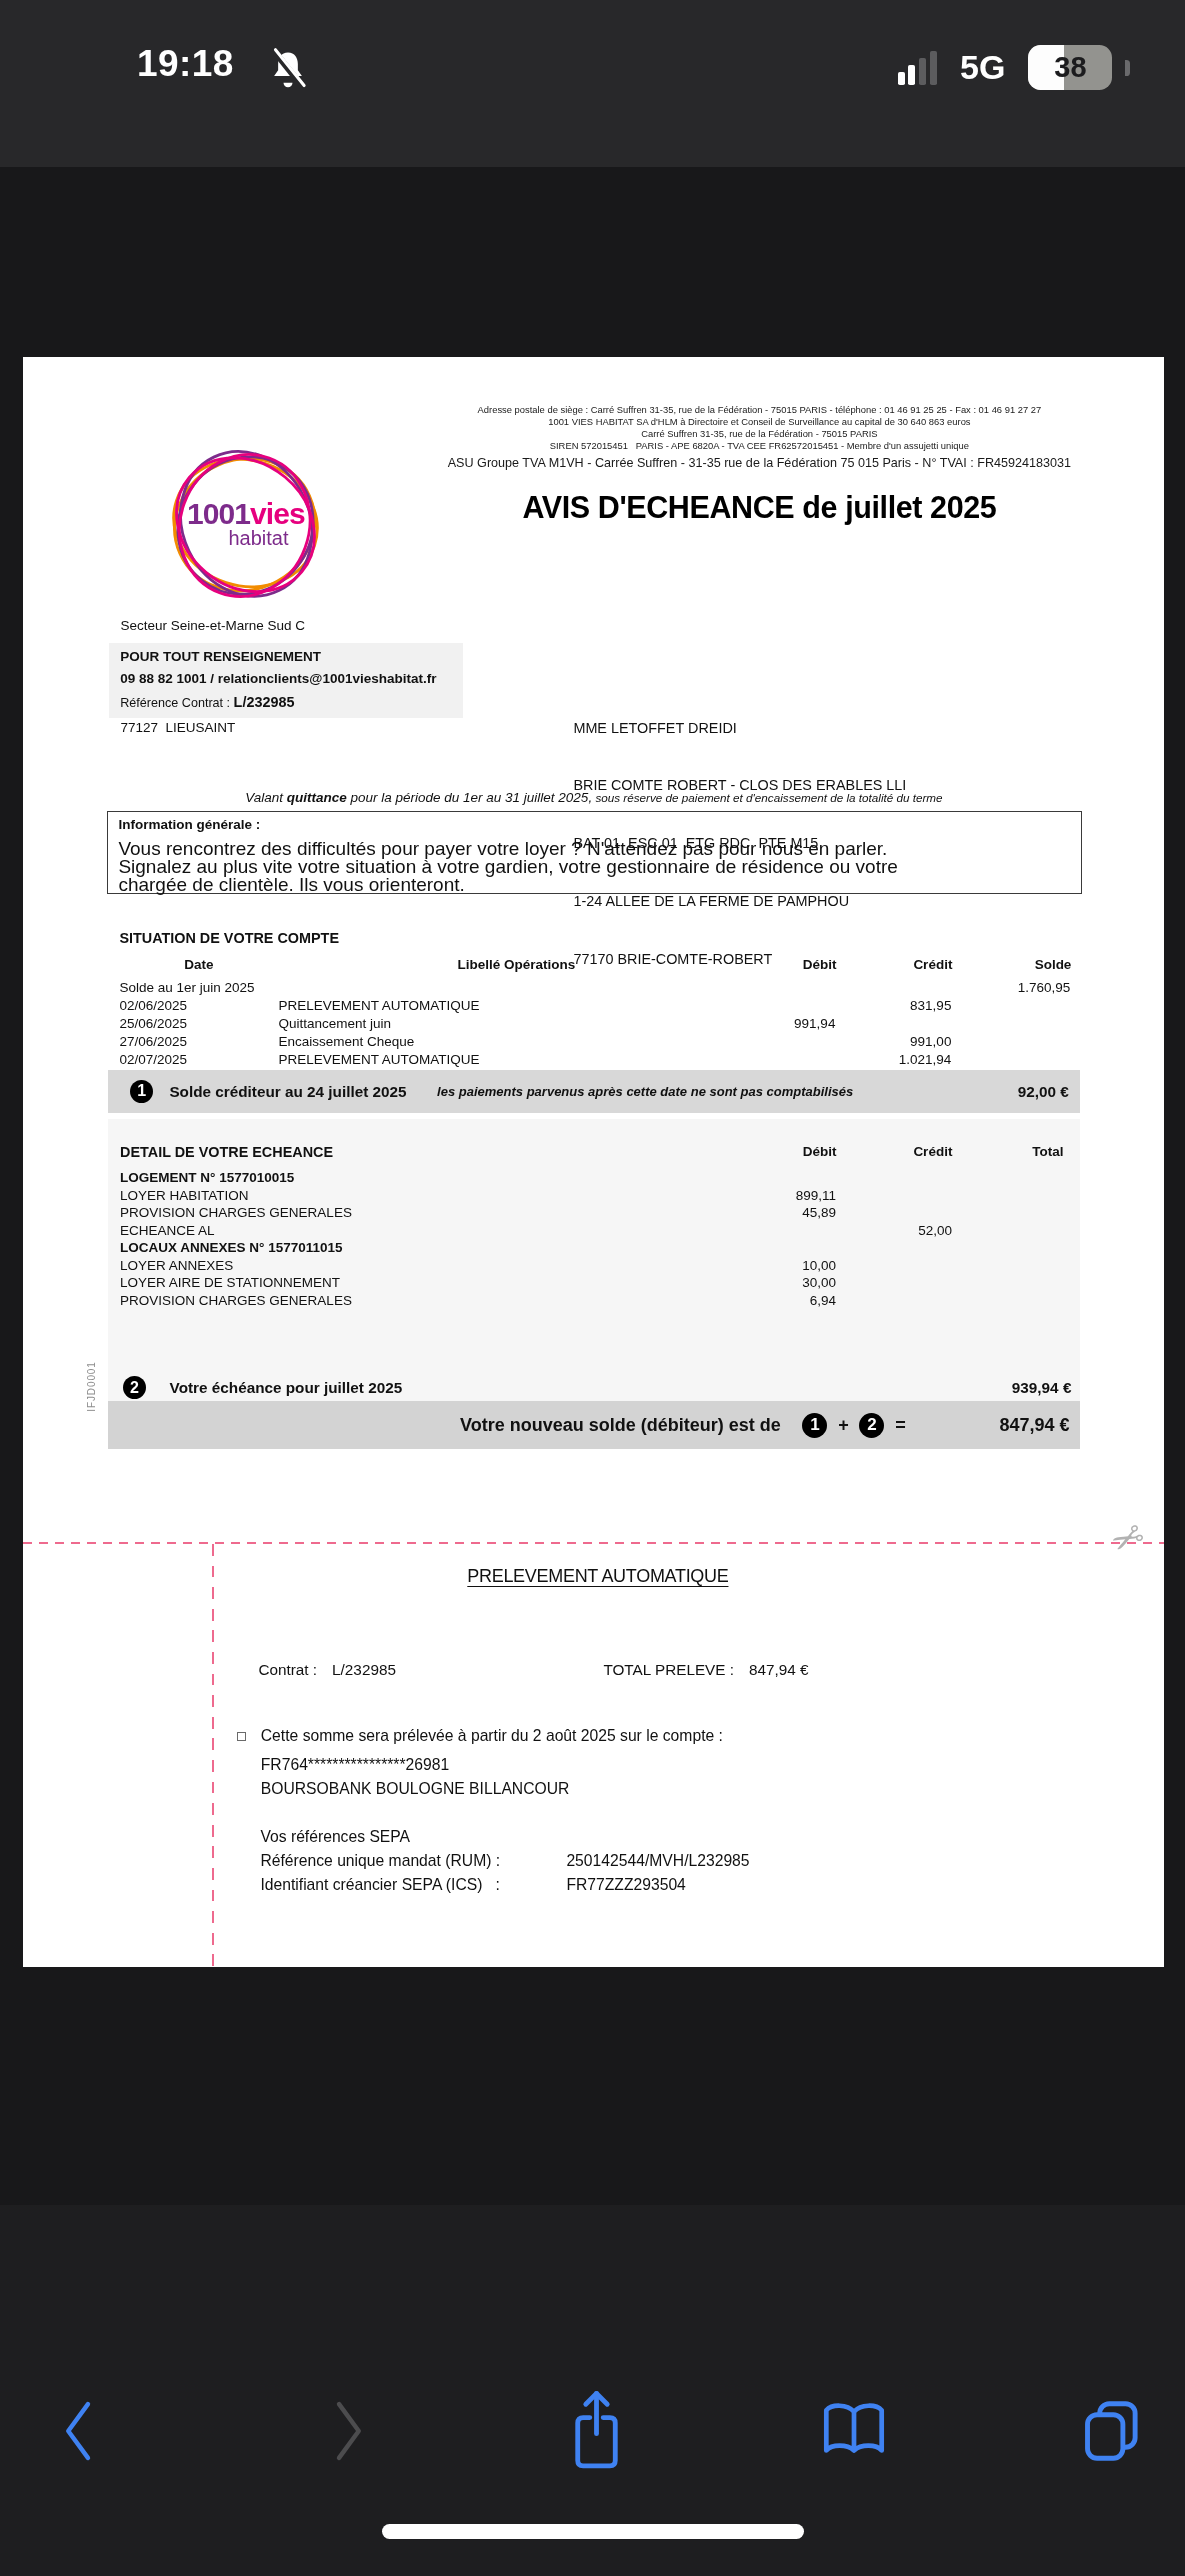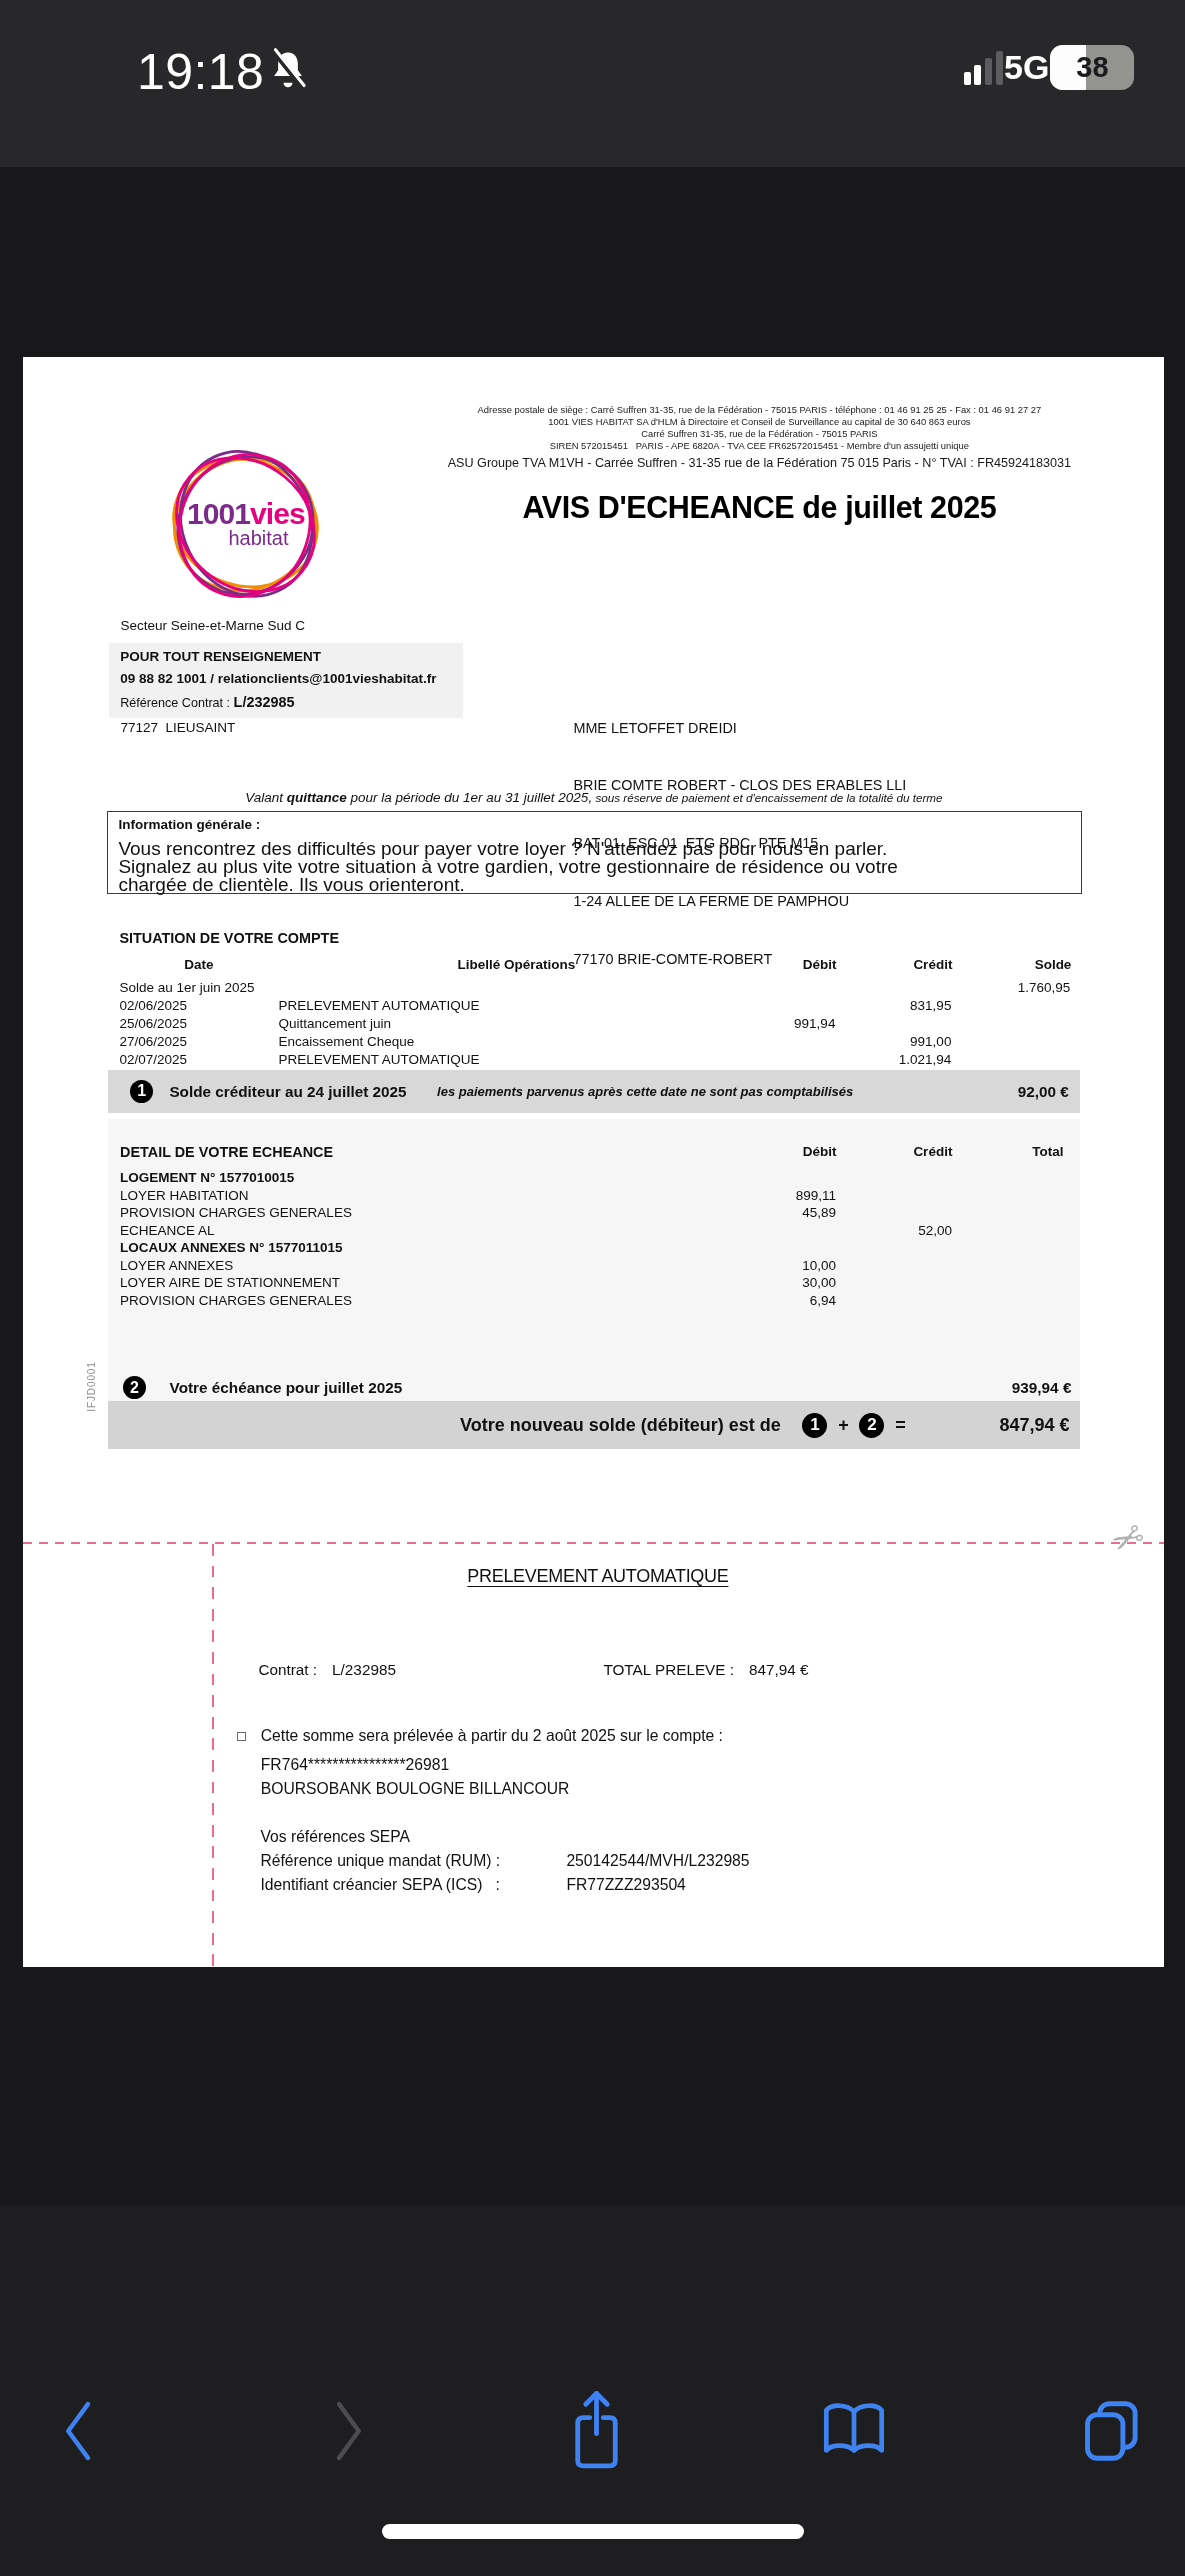--- a/index.html
+++ b/index.html
@@ -2,23 +2,23 @@
 <html style="font-size:14.4px"><head>
 <meta charset="utf-8">
 <style>
   * { margin:0; padding:0; box-sizing:border-box; }
   html,body { width:1186px; height:2576px; background:#000; }
   body { font-family:"Liberation Sans","DejaVu Sans",sans-serif; }
   .screen { position:relative; width:1186px; height:2576px; background:#18181a; overflow:hidden; }
 
   
   .status-bar { position:absolute; left:0; top:0; width:1186px; height:167px; background:#28282a; }
-  .sb-time { position:absolute; left:137px; top:43px; font-size:50px; font-weight:normal; color:#fff; letter-spacing:0.4px; }
+  .sb-time { position:absolute; left:137px; top:43px; font-size:37px; font-weight:bold; color:#fff; letter-spacing:0.4px; }
   .sb-bell { position:absolute; left:269px; top:47px; }
-  .sb-right { position:absolute; right:56px; top:45px; display:flex; align-items:center; gap:1px; }
+  .sb-right { position:absolute; right:56px; top:45px; display:flex; align-items:center; gap:23px; }
   .sb-signal { display:flex; align-items:flex-end; gap:3.6px; height:34px; }
   .sb-signal i { display:block; width:7.2px; border-radius:1.8px; background:#5c5c5e; }
   .sb-signal i.on { background:#fff; }
   .s1{height:12.6px}.s2{height:20px}.s3{height:27px}.s4{height:34px}
   .sb-net { color:#fff; font-size:34px; font-weight:bold; }
   .sb-batt { position:relative; width:84px; height:45px; border-radius:12.6px; background:#93938f; overflow:hidden; }
   .sb-batt .fill { position:absolute; left:0; top:0; bottom:0; width:42%; background:#fdfdfd; }
   .sb-batt .pct { position:absolute; inset:0; display:flex; align-items:center; justify-content:center; font-size:29px; font-weight:bold; color:#1c1c1e; }
   .sb-batt-nub { width:5.4px; height:16px; background:#6a6a6c; border-radius:0 3.6px 3.6px 0; margin-left:-10.8px; }
 

